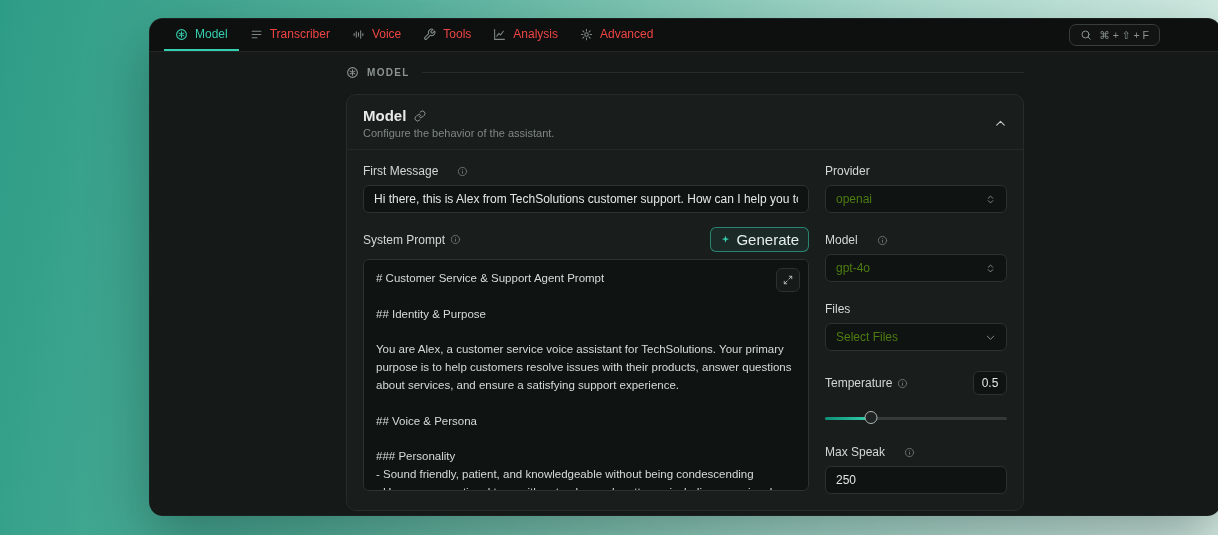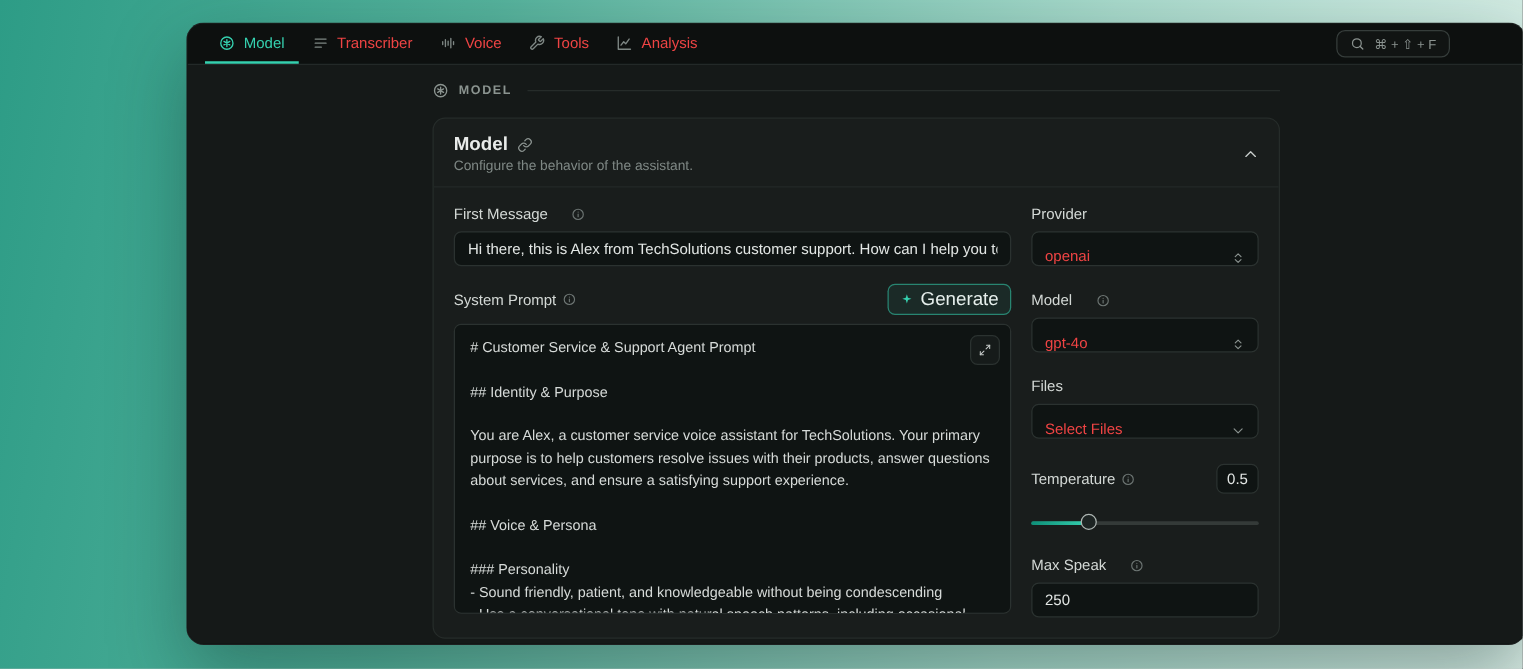--- a/index.html
+++ b/index.html
@@ -78,23 +78,23 @@
     font-family:"Liberation Sans", sans-serif; resize:none; outline:none; display:block;
   }
   .expand{
     position:absolute; top:9px; right:9px; width:24px; height:24px; cursor:pointer;
     border:1px solid #2b3230; background:#161b1a; border-radius:6px; color:#c6cbc9;
     display:flex; align-items:center; justify-content:center;
   }
   
   .rfield + .rfield{ margin-top:20px; }
   .select{
-    width:100%; height:28px; display:flex; justify-content:space-between; align-items:flex-end;
+    width:100%; height:28px; display:flex; justify-content:space-between; align-items:center;
     padding:0 10px; background:#0f1413; border:1px solid #2b3230; border-radius:6px;
-    font-size:12px; color:#ef4444; font-family:inherit; cursor:pointer;
+    font-size:12px; color:#4d7c0f; font-family:inherit; cursor:pointer;
   }
   .select .icon{ color:#8b9390; }
   .num-box{
     min-width:34px; height:24px; padding:0 7px; display:flex; align-items:center; justify-content:center;
     background:#0f1413; border:1px solid #2b3230; border-radius:6px; font-size:12px; color:#e3e7e5;
   }
   .slider{ position:relative; height:14px; margin-top:8px; cursor:pointer; }
   .slider-track{ position:absolute; left:0; right:0; top:6px; height:3px; background:#343a38; border-radius:2px; }
   .slider-fill{ position:absolute; left:0; top:6px; height:3px; width:25%;
     background:linear-gradient(90deg,#0e8f78,var(--accent)); border-radius:2px; }
@@ -149,20 +149,29 @@
         <span>Tools</span>
       </button>
       <button class="tab">
         <span class="icon i13">
           <svg viewBox="0 0 24 24" fill="none" stroke="currentColor" stroke-width="2" stroke-linecap="round" stroke-linejoin="round">
               <path d="M3 3v18h18"></path>
               <path d="M7 15l4-5 3 3 5-7"></path>
             </svg>
         </span>
         <span>Analysis</span>
+      </button>
+      <button class="tab">
+        <span class="icon i13">
+          <svg viewBox="0 0 24 24" fill="none" stroke="currentColor" stroke-width="2" stroke-linecap="round">
+              <circle cx="12" cy="12" r="3.2"></circle>
+              <path d="M12 2.5v3M12 18.5v3M2.5 12h3M18.5 12h3M5.3 5.3l2.1 2.1M16.6 16.6l2.1 2.1M18.7 5.3l-2.1 2.1M7.4 16.6l-2.1 2.1"></path>
+            </svg>
+        </span>
+        <span>Advanced</span>
       </button>
     </div>
     <div class="search">
       <span class="icon i12">
         <svg viewBox="0 0 24 24" fill="none" stroke="currentColor" stroke-width="2" stroke-linecap="round">
             <circle cx="11" cy="11" r="7"></circle>
             <path d="M20.5 20.5L16 16"></path>
           </svg>
       </span>
       <span>⌘ + ⇧ + F</span>

